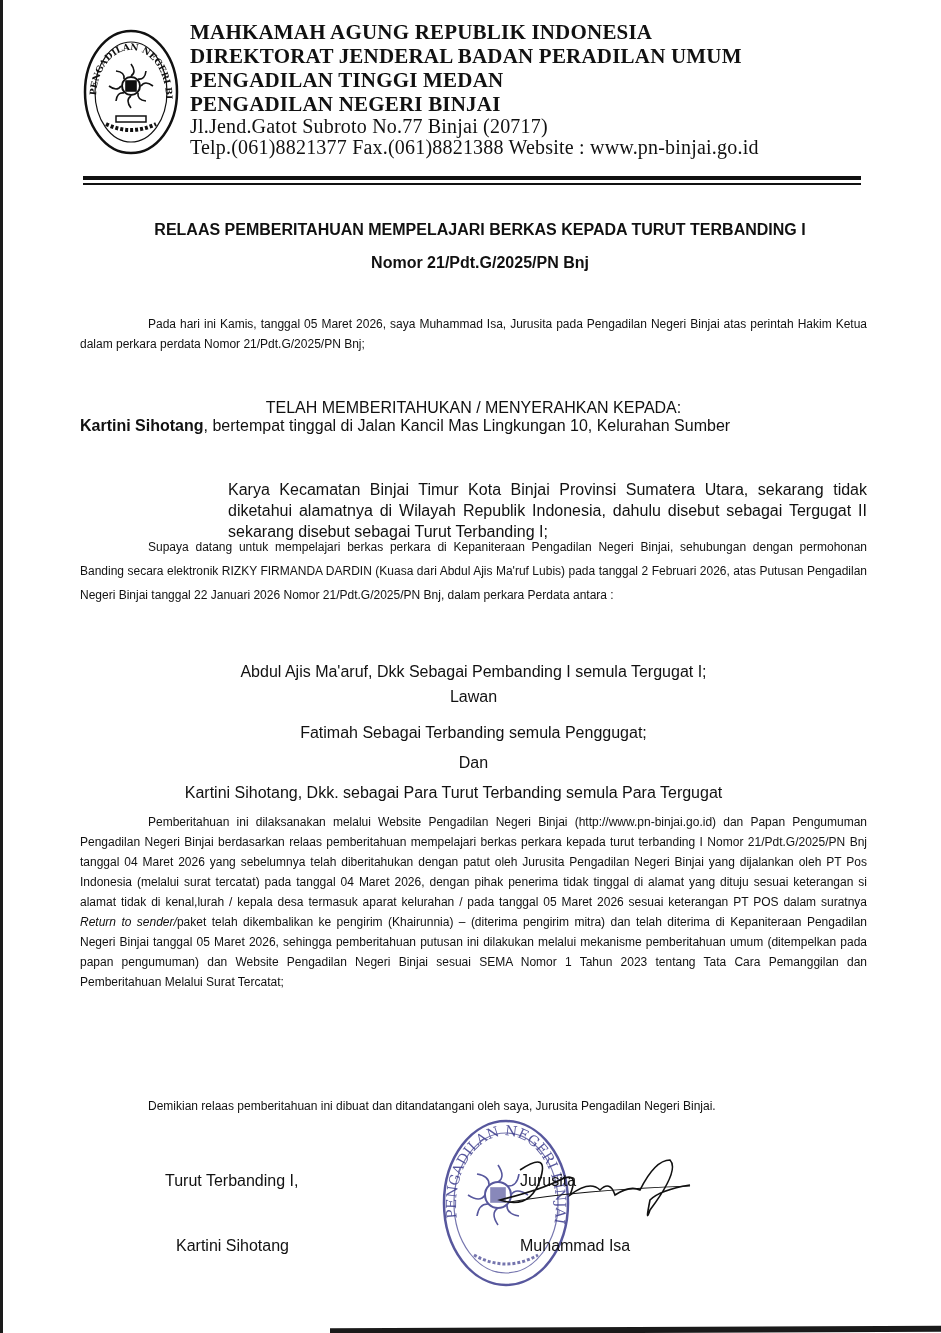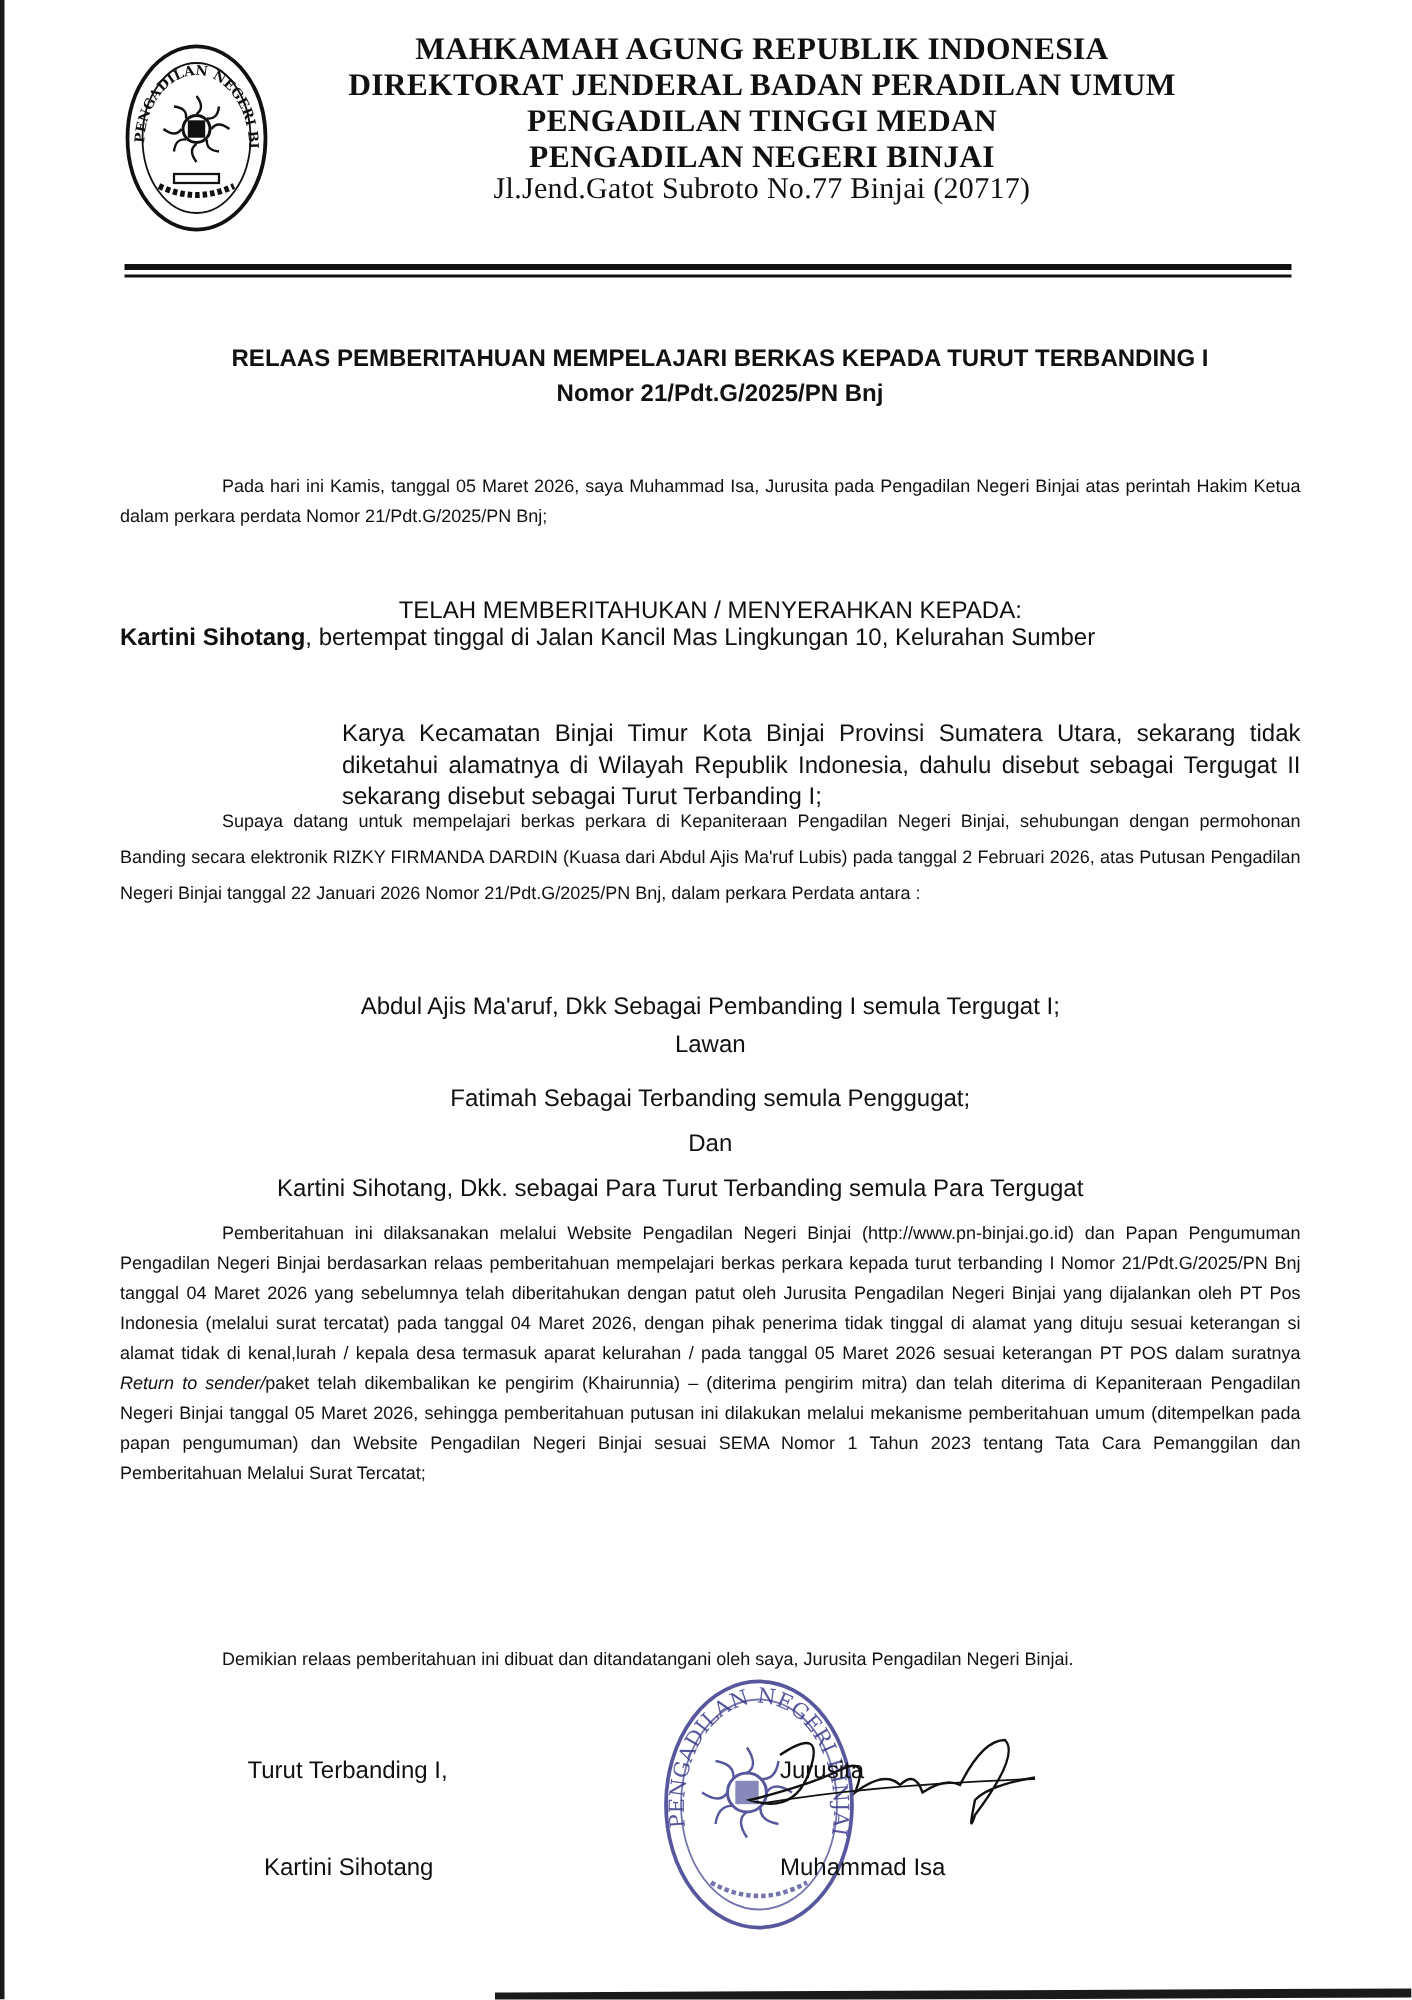--- a/index.html
+++ b/index.html
@@ -7,29 +7,29 @@
       width: 941px; height: 1333px; overflow: hidden; position: relative;
       background: #ffffff; color: #111;
       font-family: "Liberation Sans", sans-serif;
     }
     .scan-left { position: absolute; left: 0; top: 0; width: 3px; height: 1333px; background: #1a1a1a; }
     .scan-bottom { position: absolute; left: 330px; right: 0; bottom: 0; height: 6px; background: #1a1a1a; transform: skewY(-0.25deg); }
     .page { position: absolute; left: 0; top: 0; width: 941px; height: 1333px; }
 
     
     .logo { position: absolute; left: 82px; top: 28px; width: 98px; height: 128px; }
-    .letterhead { position: absolute; left: 178px; top: 20px; width: 660px; text-align: center; font-family: "Liberation Serif", serif; }
+    .letterhead { position: absolute; left: 190px; top: 20px; width: 660px; text-align: left; font-family: "Liberation Serif", serif; }
     .lh-line { font-weight: bold; font-size: 21px; line-height: 24px; letter-spacing: 0.2px; }
     .lh-line.small { font-weight: normal; font-size: 20px; line-height: 21px; }
     .rule { position: absolute; left: 83px; width: 778px; background: #111; }
     .rule.r1 { top: 176px; height: 4px; }
     .rule.r2 { top: 183px; height: 2px; }
 
     .title { position: absolute; left: 80px; width: 800px; text-align: center; font-weight: bold; font-size: 16px; }
-    .title.t1 { top: 231px; }
+    .title.t1 { top: 221px; }
     .title.t2 { top: 254px; }
 
     .para { position: absolute; left: 80px; width: 787px; font-size: 12px; line-height: 20px; text-align: justify; }
     .indent { text-indent: 68px; }
     .center { position: absolute; left: 80px; width: 787px; text-align: center; font-size: 16px; }
     .bold { font-weight: bold; }
     .italic { font-style: italic; margin-top: 48px; }
 
     .recipient { position: absolute; left: 80px; top: 415px; width: 787px; font-size: 16px; line-height: 21px; }
     .recipient .first { text-align: justify; }
@@ -64,20 +64,21 @@
     <path d="M24 96 Q49 108 74 96" fill="none" stroke="#111" stroke-width="4" stroke-dasharray="3 2"></path>
     <rect x="34" y="88" width="30" height="6" fill="none" stroke="#111" stroke-width="1.5"></rect>
   </svg>
 
   <div class="letterhead">
     <div class="lh-line">MAHKAMAH AGUNG REPUBLIK INDONESIA</div>
     <div class="lh-line">DIREKTORAT JENDERAL BADAN PERADILAN UMUM</div>
     <div class="lh-line">PENGADILAN TINGGI MEDAN</div>
     <div class="lh-line">PENGADILAN NEGERI BINJAI</div>
     <div class="lh-line small">Jl.Jend.Gatot Subroto No.77 Binjai (20717)</div>
+    <div class="lh-line small">Telp.(061)8821377 Fax.(061)8821388 Website : www.pn-binjai.go.id</div>
   </div>
   <div class="rule r1"></div>
   <div class="rule r2"></div>
 
   <div class="title t1">RELAAS PEMBERITAHUAN MEMPELAJARI BERKAS KEPADA  TURUT TERBANDING I</div>
   <div class="title t2">Nomor 21/Pdt.G/2025/PN Bnj</div>
 
   <div class="para indent" style="top:314px;">Pada hari ini Kamis, tanggal 05 Maret 2026, saya Muhammad Isa, Jurusita pada Pengadilan Negeri Binjai atas perintah Hakim Ketua dalam perkara perdata Nomor 21/Pdt.G/2025/PN Bnj;</div>
 
   <div class="center" style="top:389px;margin-top:10px;">TELAH MEMBERITAHUKAN / MENYERAHKAN KEPADA:</div>

